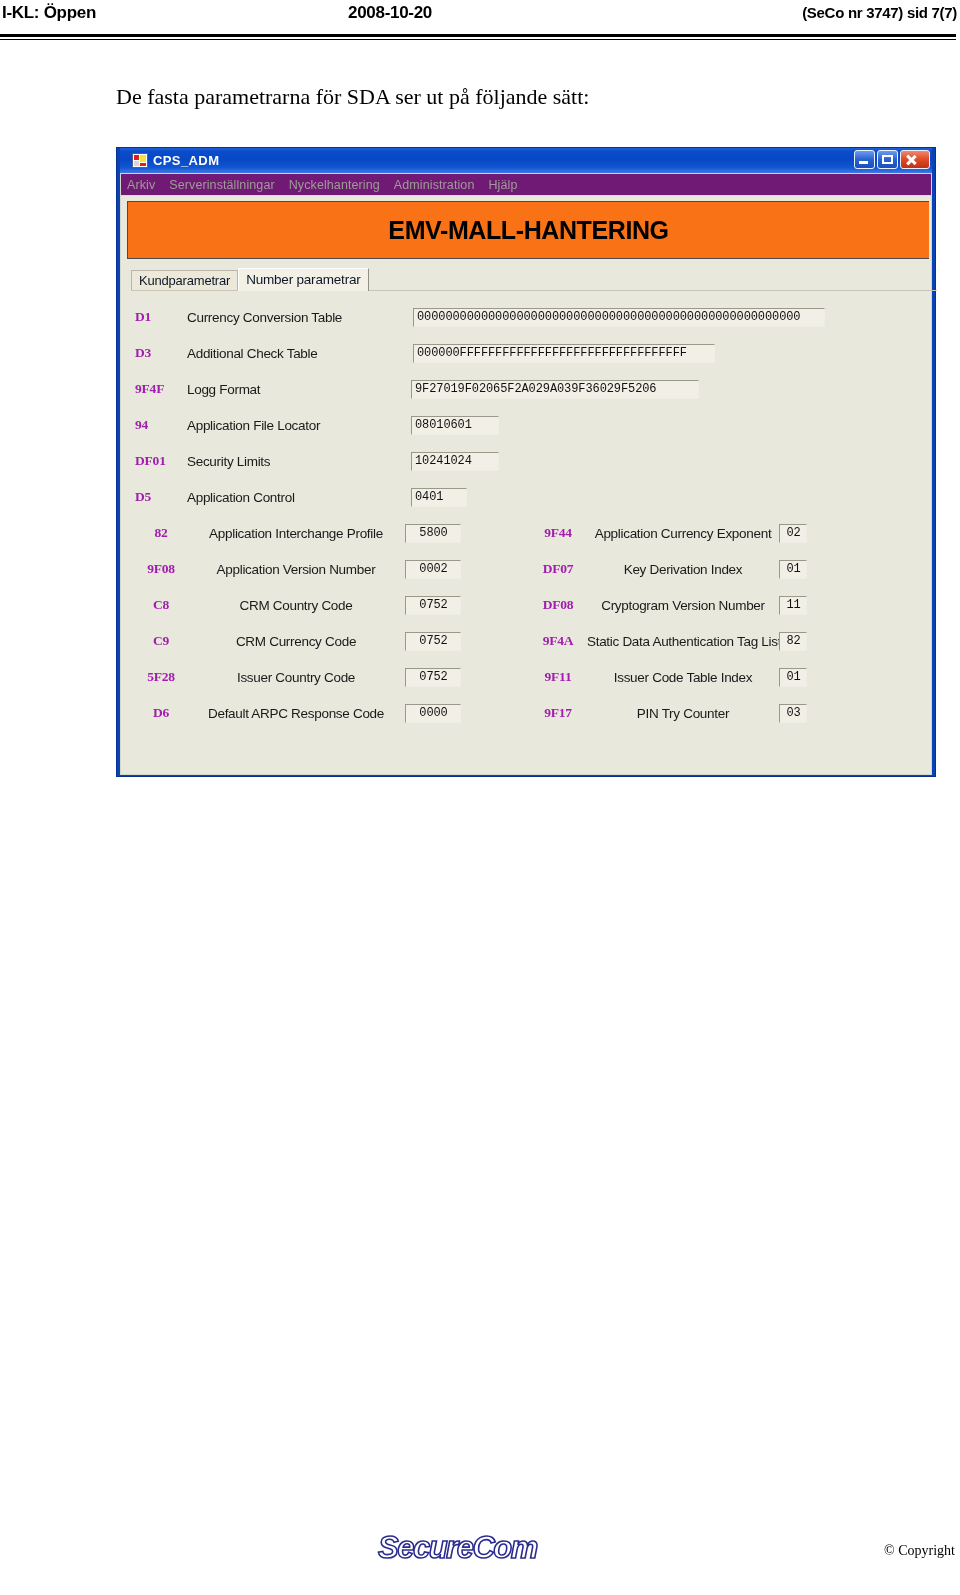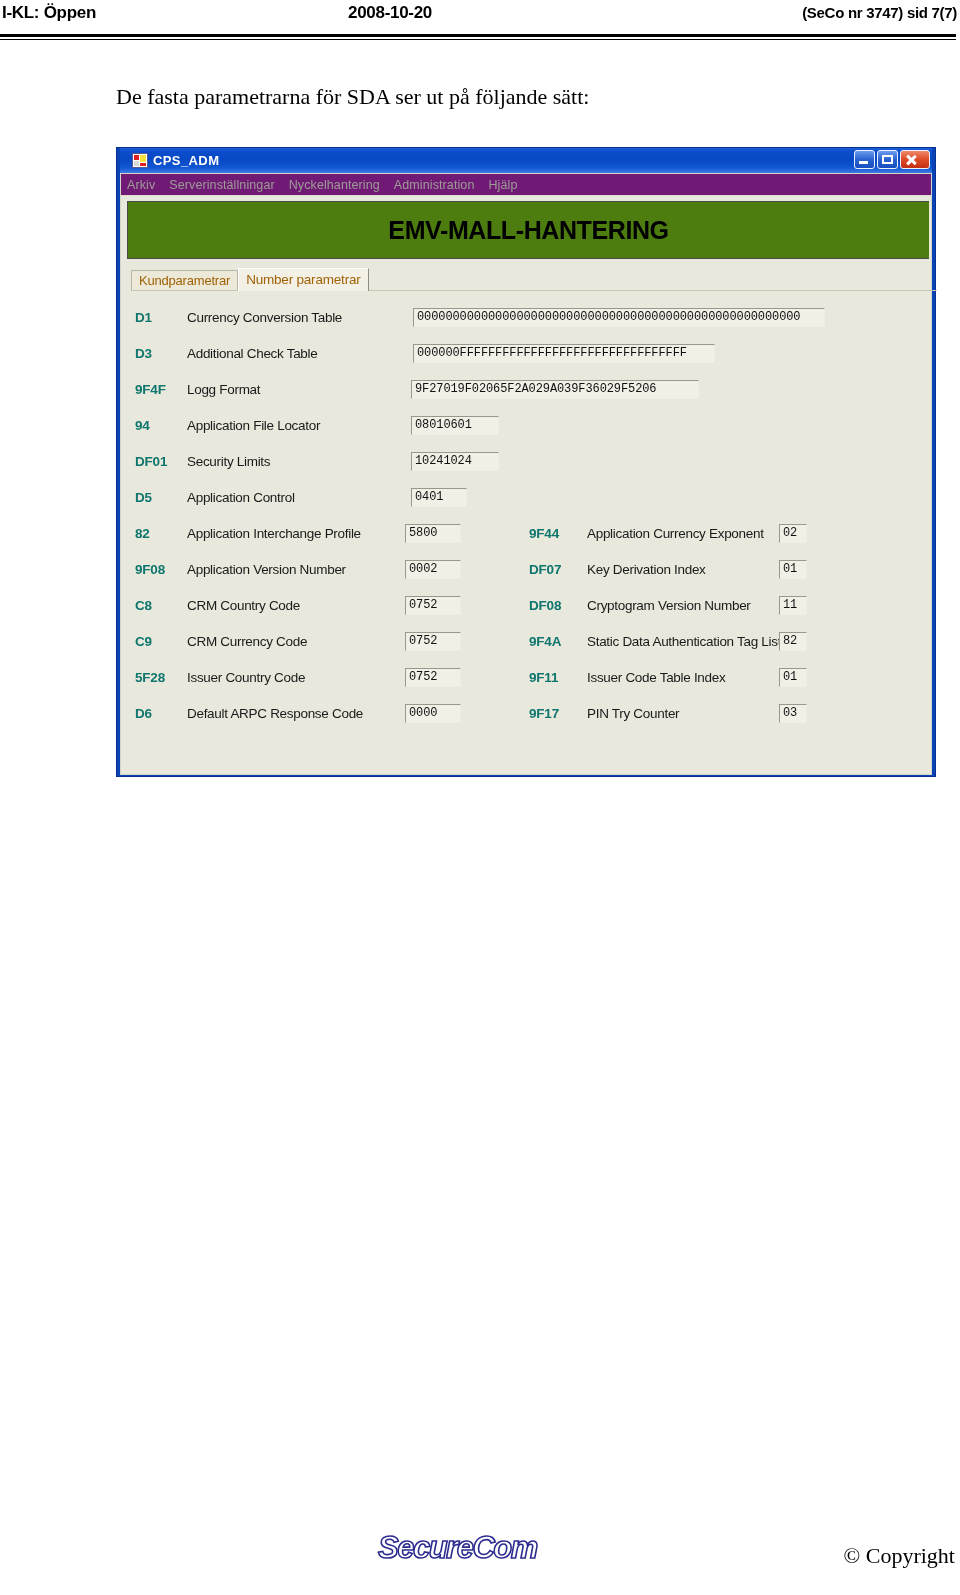--- a/index.html
+++ b/index.html
@@ -179,21 +179,21 @@
     font-size: 12.5px;
     color: #9d9d95;
     margin-right: 14px;
     letter-spacing: 0.1px;
   }
 
   
   .banner {
     margin: 5px 2px 0 6px;
     height: 58px;
-    background: #4d7c0f;
+    background: #f97316;
     border: 1px solid #4a4a4a;
     border-right: none;
     display: flex;
     align-items: center;
     justify-content: center;
     box-sizing: border-box;
   }
   .banner-title {
     font-family: "Liberation Sans", sans-serif;
     font-size: 25px;
@@ -206,21 +206,21 @@
   .tabstrip {
     margin: 10px 0 0 10px;
     height: 22px;
     display: flex;
     align-items: flex-end;
     position: relative;
   }
   .tab {
     font-family: "Liberation Sans", sans-serif;
     font-size: 13px;
-    color: #a16207;
+    color: #0f172a;
     padding: 2px 7px 3px 7px;
     background: #ece9d8;
     border: 1px solid #b9b6a8;
     border-bottom: none;
     box-sizing: border-box;
     height: 21px;
     letter-spacing: -0.2px;
     line-height: 16px;
   }
   .tab.active {
@@ -246,24 +246,24 @@
     margin-top: 8px;
     padding-left: 14px;
   }
   .prow {
     display: flex;
     align-items: center;
     height: 36px;
     position: relative;
   }
   .tag {
-    font-family: Liberation Sans, sans-serif;
+    font-family: Liberation Serif, serif;
     font-size: 13.5px;
     font-weight: bold;
-    color: #0f766e;
+    color: #a21caf;
     width: 52px;
     flex: none;
     letter-spacing: -0.2px;
   }
   .label {
     font-family: "Liberation Sans", sans-serif;
     font-size: 13.5px;
     color: #1a1a1a;
     letter-spacing: -0.3px;
     white-space: nowrap;
@@ -290,21 +290,21 @@
   .col-left .label { width: 218px; }
   .prow .field { position: absolute; }
 
   .f-d1    { left: 278px; width: 412px; }
   .f-d3    { left: 278px; width: 302px; }
   .f-9f4f  { left: 276px; width: 288px; }
   .f-94    { left: 276px; width: 88px; }
   .f-df01  { left: 276px; width: 88px; }
   .f-d5    { left: 276px; width: 56px; }
 
-  .prow2 { height: 36px; position: relative; display: block; }
+  .prow2 { height: 36px; position: relative; display: block; text-align: center; }
   .cell-a {
     position: absolute; left: 0; top: 0;
     display: flex; align-items: center; height: 36px;
   }
   .cell-b {
     position: absolute; left: 394px; top: 0;
     display: flex; align-items: center; height: 36px;
   }
   .cell-b .tag { width: 58px; }
   .cell-a .field, .cell-b .field { position: static; }
@@ -331,21 +331,21 @@
     font-style: italic;
     color: #ffffff;
     -webkit-text-stroke: 1.6px #2b2b8f;
     letter-spacing: -1.5px;
     white-space: nowrap;
   }
   .footer-copy {
     position: absolute;
     right: 5px; top: 1543px;
     font-family: "Liberation Serif", serif;
-    font-size: 22px;
+    font-size: 14px;
     color: #000;
     white-space: nowrap;
   }
 </style>
 </head>
 <body>
 
 <div class="page-header">
   <div class="hdr-left">I-KL: Öppen</div>
   <div class="hdr-center">2008-10-20</div>

